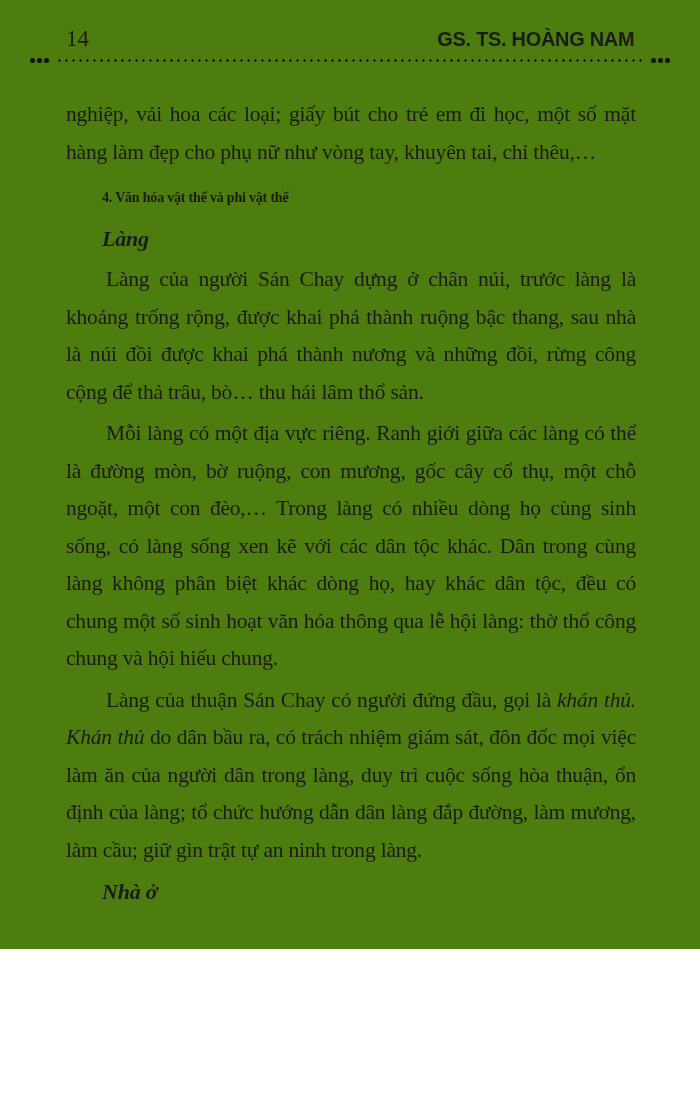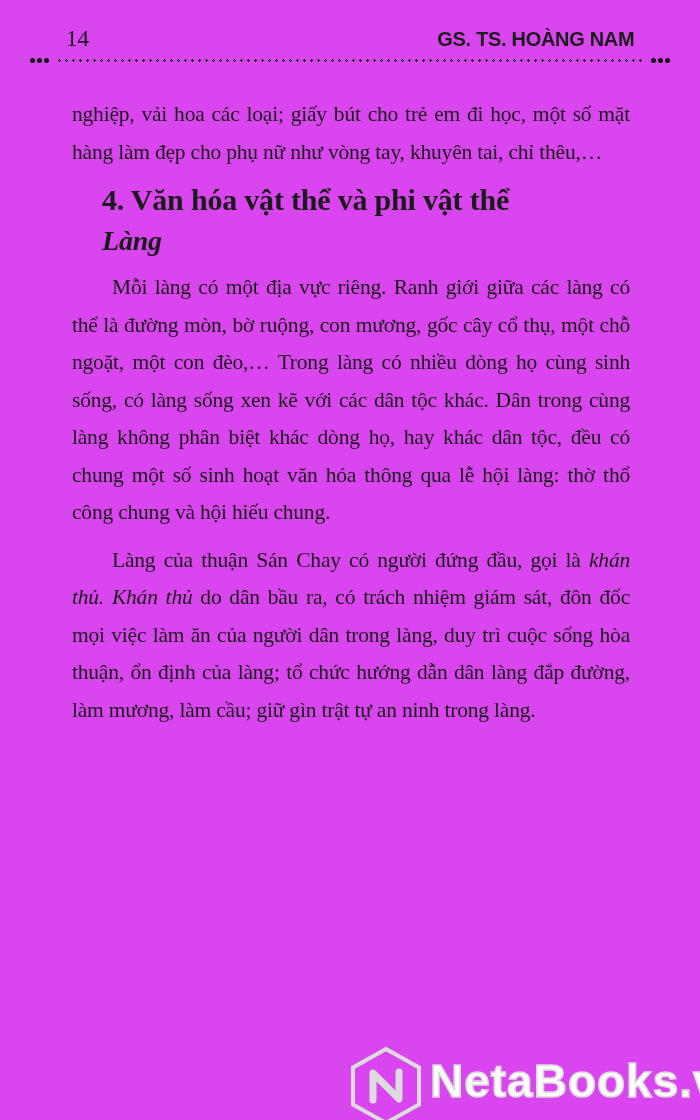--- a/index.html
+++ b/index.html
@@ -3,22 +3,22 @@
 <meta charset="utf-8">
 <style>
   html, body {
     margin: 0;
     padding: 0;
     background: #ffffff;
   }
   .page {
     position: relative;
     width: 700px;
-    height: 1120px;
-    background: #d946ef;
+    height: 949px;
+    background: #4d7c0f;
     overflow: hidden;
     font-family: "Liberation Serif", serif;
     color: #1b1b1b;
   }
 
   
   .running-header {
     display: flex;
     justify-content: space-between;
     align-items: flex-end;
@@ -70,34 +70,34 @@
   .body-text {
     position: relative;
     z-index: 1;
     margin: 32px 60px 0 62px;
     font-size: 21.5px;
     letter-spacing: -0.2px;
     line-height: 37.5px;
     text-align: justify;
   }
   .body-text p {
-    margin: 10px;
+    margin: 4px;
     text-indent: 40px;
   }
   .body-text p.continued {
     text-indent: 0;
   }
   h2.section-heading {
-    font-size: 30px;
+    font-size: 14px;
     font-weight: bold;
     margin: 8px 0 0 40px;
     letter-spacing: -0.2px;
   }
   h3.sub-heading {
-    font-size: 28px;
+    font-size: 22px;
     font-weight: bold;
     font-style: italic;
     margin: 3px 0 3px 40px;
     letter-spacing: -0.2px;
   }
   em.term {
     font-style: italic;
   }
 
   
@@ -148,25 +148,27 @@
       </span>
   </div>
 
   <div class="body-text">
     <p class="continued">nghiệp, vải hoa các loại; giấy bút cho trẻ em đi học, một số mặt hàng làm đẹp cho phụ nữ như vòng tay, khuyên tai, chỉ thêu,…</p>
 
     <h2 class="section-heading">4. Văn hóa vật thể và phi vật thể</h2>
 
     <h3 class="sub-heading">Làng</h3>
 
+    <p>Làng của người Sán Chay dựng ở chân núi, trước làng là khoảng trống rộng, được khai phá thành ruộng bậc thang, sau nhà là núi đồi được khai phá thành nương và những đồi, rừng công cộng để thả trâu, bò… thu hái lâm thổ sản.</p>
 
     <p>Mỗi làng có một địa vực riêng. Ranh giới giữa các làng có thể là đường mòn, bờ ruộng, con mương, gốc cây cổ thụ, một chỗ ngoặt, một con đèo,… Trong làng có nhiều dòng họ cùng sinh sống, có làng sống xen kẽ với các dân tộc khác. Dân trong cùng làng không phân biệt khác dòng họ, hay khác dân tộc, đều có chung một số sinh hoạt văn hóa thông qua lễ hội làng: thờ thổ công chung và hội hiếu chung.</p>
 
     <p><span>Làng của thuận Sán Chay có người đứng đầu, gọi là </span><em class="term">khán thủ. Khán thủ</em><span> do dân bầu ra, có trách nhiệm giám sát, đôn đốc mọi việc làm ăn của người dân trong làng, duy trì cuộc sống hòa thuận, ổn định của làng; tổ chức hướng dẫn dân làng đắp đường, làm mương, làm cầu; giữ gìn trật tự an ninh trong làng.</span></p>
 
+    <h3 class="sub-heading">Nhà ở</h3>
 
   </div>
 
   <div class="watermark">
     <svg width="76" height="80" viewBox="0 0 76 80">
       <polygon points="38,3 71,21.5 71,58.5 38,77 5,58.5 5,21.5" fill="none" stroke="#dcdcdc" stroke-width="4"></polygon>
       <path d="M 25 54 L 25 27 L 51 53 L 51 26" fill="none" stroke="#dcdcdc" stroke-width="7" stroke-linecap="round" stroke-linejoin="round"></path>
     </svg>
     <span class="wm-text">NetaBooks.vn</span>
   </div>

